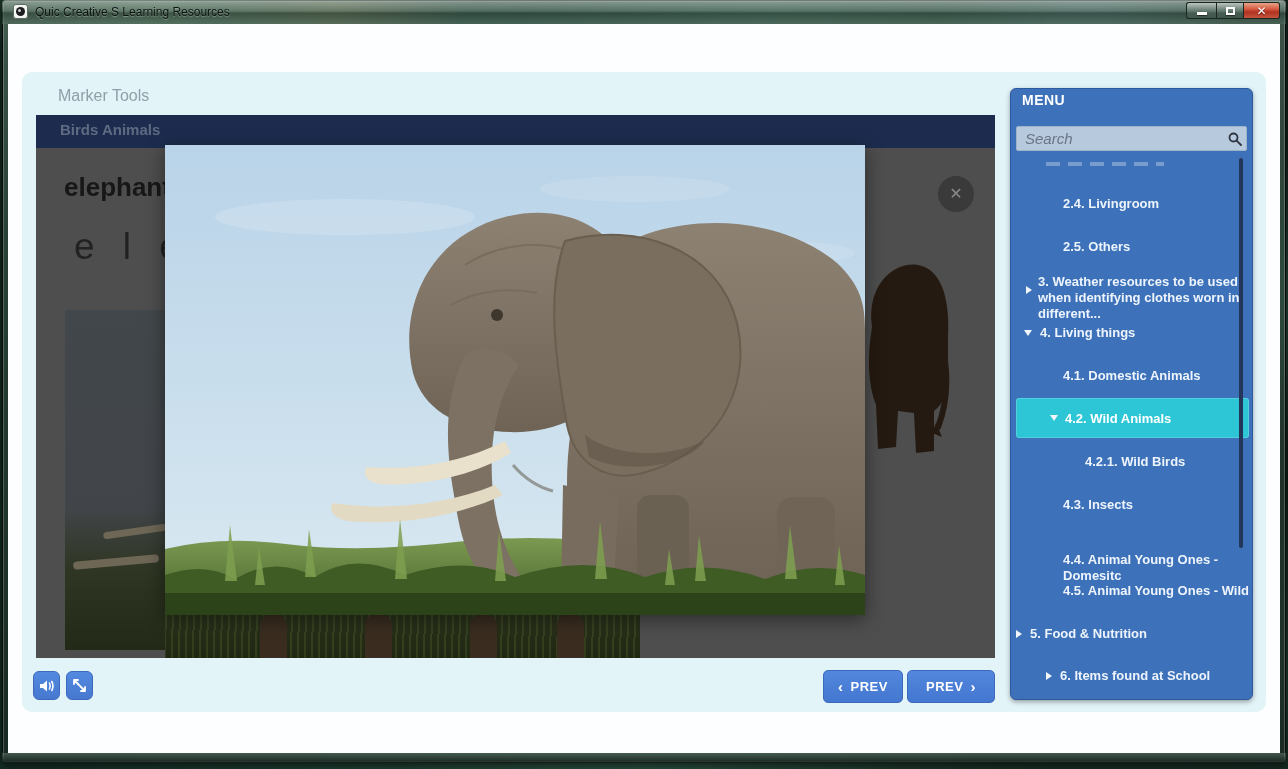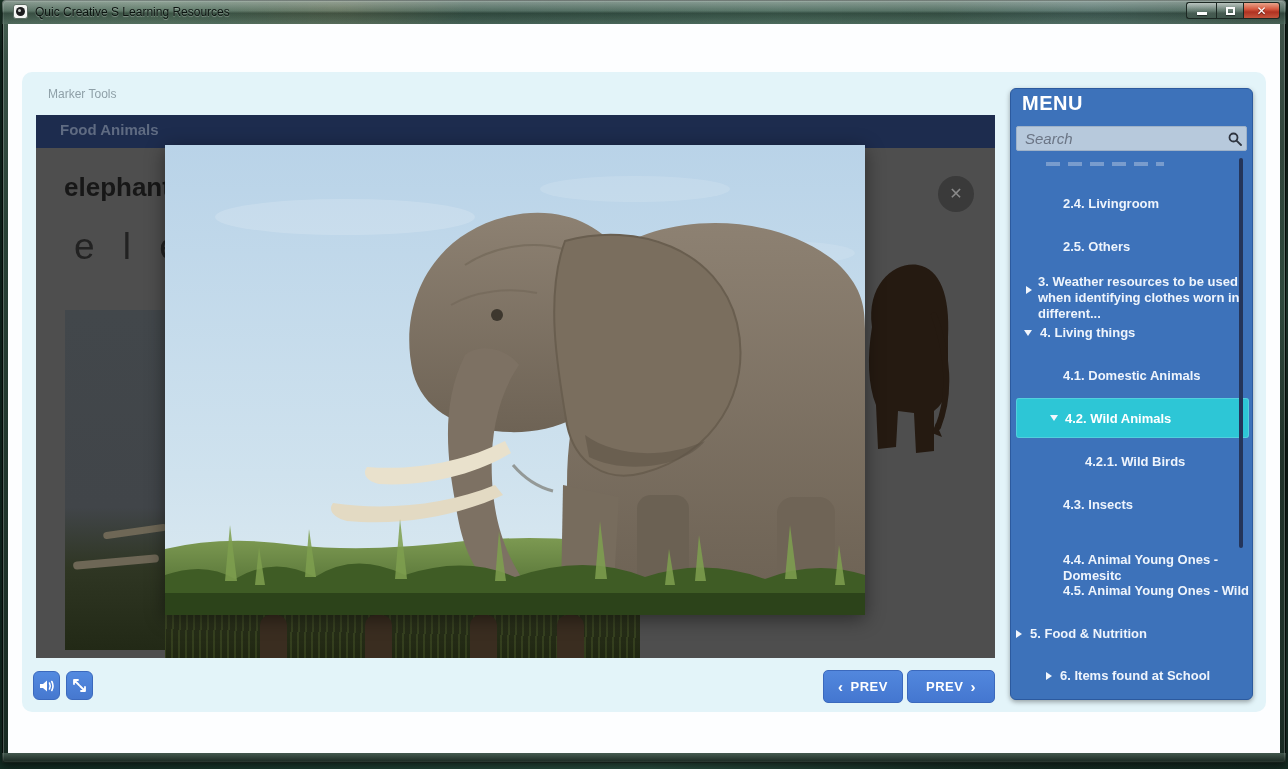--- a/index.html
+++ b/index.html
@@ -33,21 +33,21 @@
   .wbtn.max{width:28px;}
   .wbtn.close{width:36px;border-radius:0 3px 3px 0;border-left:none;
         background:linear-gradient(180deg,#e8a38a,#d75b41 40%,#b03222 60%,#c4543c);}
   .glyph-min{width:10px;height:3px;background:#fdfdfd;box-shadow:0 1px 1px rgba(0,0,0,.5);margin-top:6px;}
   .glyph-max{width:9px;height:8px;border:2px solid #fdfdfd;box-shadow:0 1px 1px rgba(0,0,0,.4);}
   .glyph-x{color:#fff;font-size:12px;font-weight:bold;text-shadow:0 1px 1px rgba(0,0,0,.5);line-height:1;}
   #client{left:8px;top:24px;width:1272px;height:729px;background:#fdfeff;}
 
   
   #appbg{left:22px;top:72px;width:1244px;height:640px;background:#e3f4f9;border-radius:10px;}
-  #marker-tools{left:48px;top:87px;font-size:12px;color:#8fa0a8;}
+  #marker-tools{left:58px;top:87px;font-size:16px;color:#8fa0a8;}
 
   
   #panel-header{left:36px;top:115px;width:959px;height:33px;background:#1d2c4e;}
   #panel-title{left:60px;top:121px;font-size:15px;font-weight:bold;color:#5f6b82;}
   #panel-body{left:36px;top:148px;width:959px;height:510px;background:#4e4e4e;overflow:hidden;}
   #word-title{left:28px;top:24px;font-size:26px;font-weight:bold;color:#171717;}
   #word-spelling{left:38px;top:78px;font-size:37px;color:#222;letter-spacing:9px;}
   #left-strip{left:29px;top:162px;width:100px;height:340px;
       background:linear-gradient(180deg,#42474b 0%,#414549 58%,#2f3623 76%,#222916 100%);}
   .tusk-dim{position:absolute;background:#6e6756;border-radius:6px;}
@@ -71,21 +71,21 @@
   .nav-btn{height:33px;border-radius:5px;background:linear-gradient(180deg,#5287dd,#4477d0);
       border:1px solid #3b69bd;color:#fff;font-weight:bold;font-size:13px;letter-spacing:.5px;
       display:flex;align-items:center;justify-content:center;gap:7px;}
   #btn-prev{left:823px;top:670px;width:80px;}
   #btn-next{left:907px;top:670px;width:88px;}
   .chev{font-size:15px;font-weight:bold;margin-top:-1px;}
 
   
   #menu{left:1010px;top:88px;width:243px;height:612px;background:#3d72ba;border:1px solid #2c5a9e;
       border-radius:6px;box-shadow:0 2px 5px rgba(0,0,0,.35);}
-  #menu-title{left:1022px;top:92px;font-size:20px;font-weight:bold;color:#fff;letter-spacing:.5px;text-align:center;}
+  #menu-title{left:1022px;top:92px;font-size:14px;font-weight:bold;color:#fff;letter-spacing:.5px;text-align:center;}
   #search-box{left:1016px;top:126px;width:231px;height:25px;background:#b7c9dc;border:1px solid #9fb2c8;
       border-radius:2px;display:flex;align-items:center;padding:0 6px;}
   #search-input{flex:1;background:transparent;border:none;outline:none;font-size:15px;font-style:italic;color:#39424e;}
   #search-input::placeholder{color:#6b7585;font-style:italic;}
   #search-icon{width:14px;height:14px;flex:0 0 auto;}
   #menu-partial{left:1046px;top:162px;width:118px;height:4px;opacity:.55;
       background:repeating-linear-gradient(90deg,#a9bedd 0 14px,transparent 14px 22px);}
   .m-item{position:absolute;color:#eef4fc;font-size:13px;font-weight:600;line-height:16px;}
   .tri{position:absolute;width:0;height:0;}
   .tri.right{border-top:4px solid transparent;border-bottom:4px solid transparent;border-left:6px solid #f2f6fc;}
@@ -122,21 +122,21 @@
           <div class="glyph-x">✕</div>
         </div>
     </div>
   </div>
 
   <div id="client" class="abs"></div>
   <div id="appbg" class="abs"></div>
   <div id="marker-tools" class="abs">Marker Tools</div>
 
   <div id="panel-header" class="abs"></div>
-  <div id="panel-title" class="abs">Food Animals</div>
+  <div id="panel-title" class="abs">Birds Animals</div>
 
   <div id="panel-body" class="abs">
     <div id="word-title" class="abs">elephant</div>
     <div id="word-spelling" class="abs">e l e p</div>
 
     <div id="left-strip" class="abs">
       <div class="tusk-dim" style="left:38px;top:218px;width:64px;height:7px;transform:rotate(-8deg);"></div>
       <div class="tusk-dim" style="left:8px;top:248px;width:86px;height:8px;transform:rotate(-5deg);"></div>
     </div>
 

